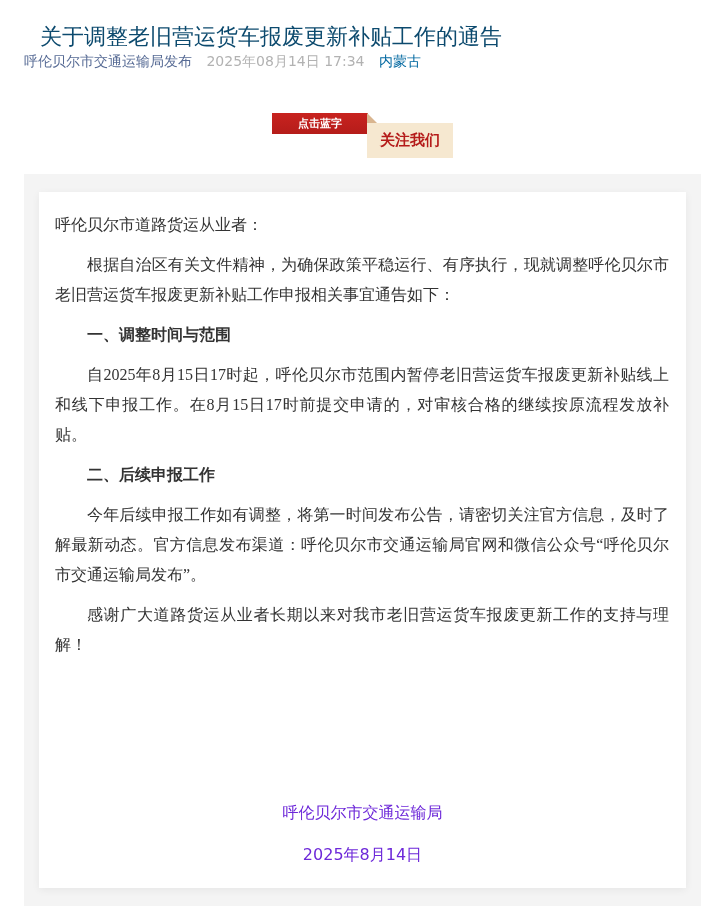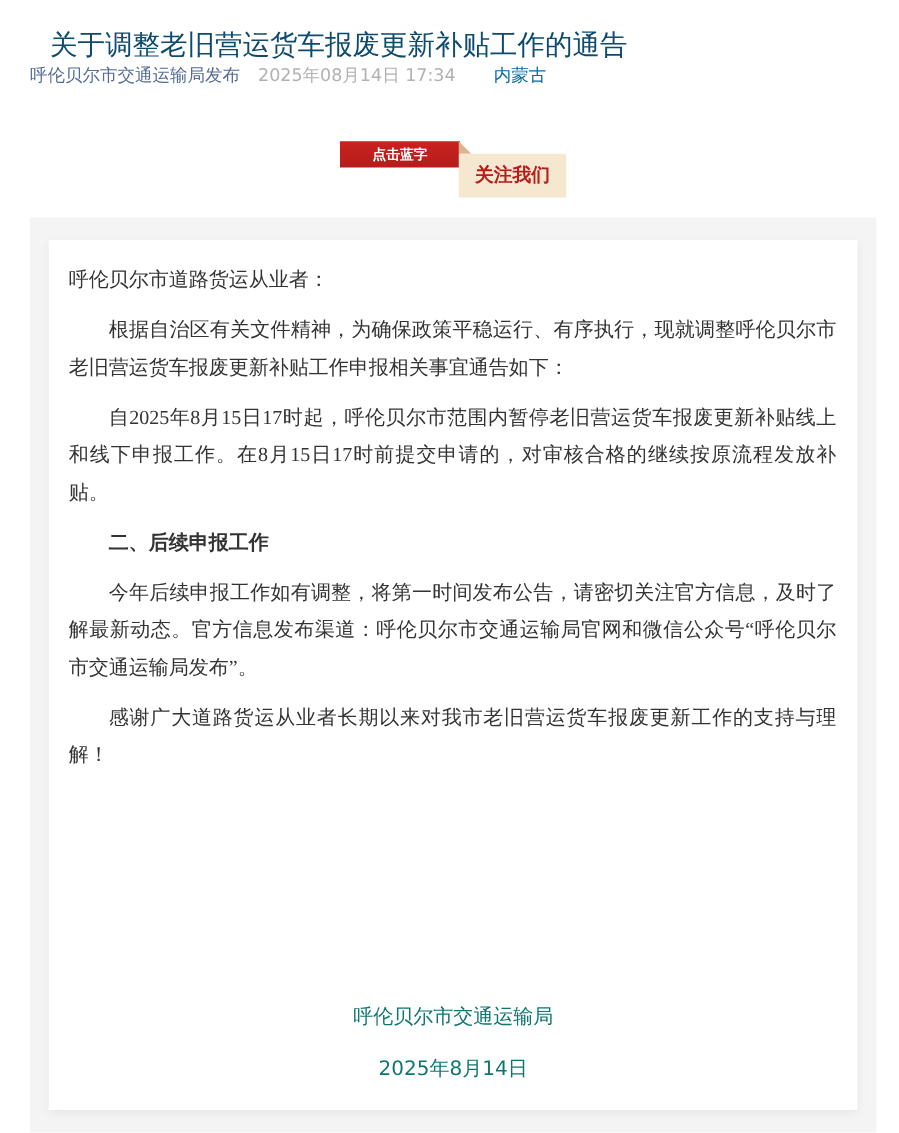--- a/index.html
+++ b/index.html
@@ -11,21 +11,21 @@
     .title {
       position: absolute; left: 24px; top: 6px;
       font-size: 22px; line-height: 30px; color: #0c4a6e; font-weight: normal;
       margin: 16px; white-space: nowrap; letter-spacing: 0px;
     }
     .meta {
       position: absolute; left: 24px; top: 51px;
       font-size: 14px; line-height: 20px; white-space: nowrap;
     }
     .meta .author { color: #576b95; margin-right: 10px; }
-    .meta .time { color: #b2b2b2; margin-right: 26px; }
+    .meta .time { color: #b2b2b2; margin-right: 10px; }
     .meta .loc { color: #0369a1; }
 
     .badge-red {
       position: absolute; left: 272px; top: 113px; width: 96px; height: 21px;
       background: linear-gradient(#c8231f, #b51c1a);
       color: #ffffff; font-weight: bold; font-size: 11px;
       display: flex; align-items: center; justify-content: center;
     }
     .badge-fold {
       position: absolute; left: 367px; top: 113px; width: 0; height: 0;
@@ -47,21 +47,21 @@
     }
     .content {
       position: absolute; left: 16px; top: 18px; width: 614px;
       font-size: 16px; line-height: 30px; color: #333333;
     }
     .content p { margin: 0 0 10px 0; text-align: justify; font-family: Liberation Serif, serif; }
     .content p.indent { text-indent: 2em; }
     .content p.heading { font-weight: bold; text-indent: 2em; }
     .sign {
       position: absolute; left: 0; width: 647px; text-align: center;
-      font-size: 16px; line-height: 24px; color: #0f766e;
+      font-size: 16px; line-height: 24px; color: #6d28d9;
     }
   </style>
 </head>
 <body>
 
 <h1 class="title">关于调整老旧营运货车报废更新补贴工作的通告</h1>
 
 <div class="meta">
   <span class="author">呼伦贝尔市交通运输局发布</span>
   <span class="time">2025年08月14日 17:34</span>
@@ -71,20 +71,21 @@
 <div class="badge-red">点击蓝字</div>
 <div class="badge-fold"></div>
 <div class="badge-beige">关注我们</div>
 
 <div class="panel"></div>
 
 <div class="card">
   <div class="content">
     <p>呼伦贝尔市道路货运从业者：</p>
     <p class="indent">根据自治区有关文件精神，为确保政策平稳运行、有序执行，现就调整呼伦贝尔市老旧营运货车报废更新补贴工作申报相关事宜通告如下：</p>
+    <p class="heading">一、调整时间与范围</p>
     <p class="indent">自2025年8月15日17时起，呼伦贝尔市范围内暂停老旧营运货车报废更新补贴线上和线下申报工作。在8月15日17时前提交申请的，对审核合格的继续按原流程发放补贴。</p>
     <p class="heading">二、后续申报工作</p>
     <p class="indent">今年后续申报工作如有调整，将第一时间发布公告，请密切关注官方信息，及时了解最新动态。官方信息发布渠道：呼伦贝尔市交通运输局官网和微信公众号“呼伦贝尔市交通运输局发布”。</p>
     <p class="indent">感谢广大道路货运从业者长期以来对我市老旧营运货车报废更新工作的支持与理解！</p>
   </div>
   <div class="sign" style="top: 609px;">呼伦贝尔市交通运输局</div>
   <div class="sign" style="top: 651px;">2025年8月14日</div>
 </div>
 
 </body></html>

